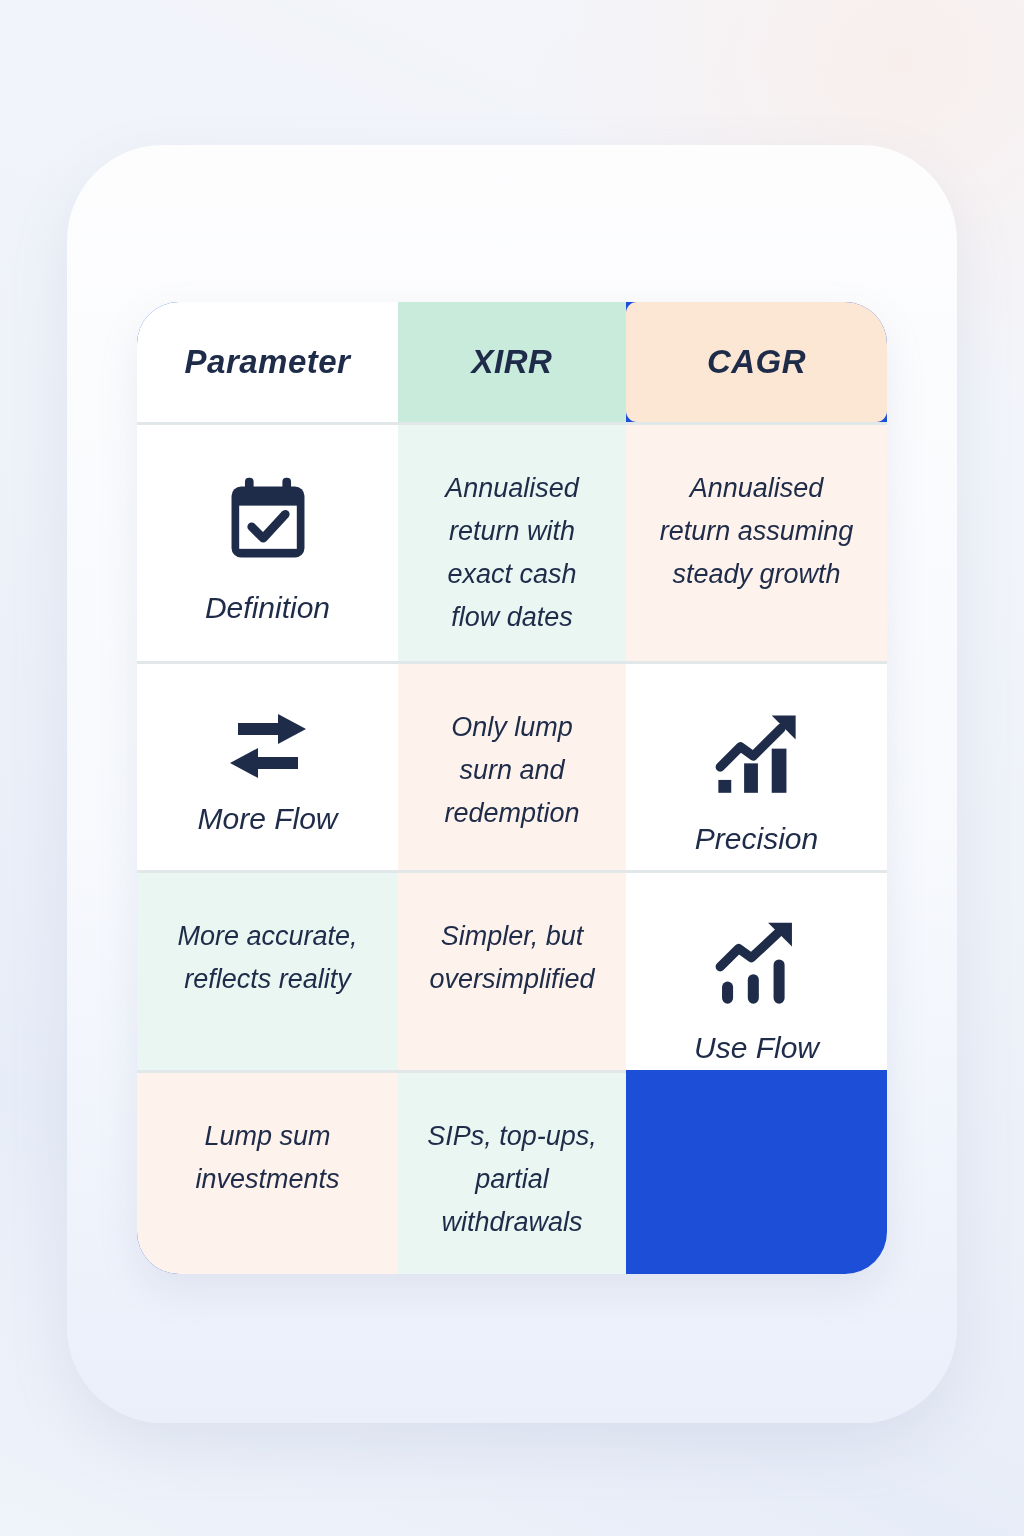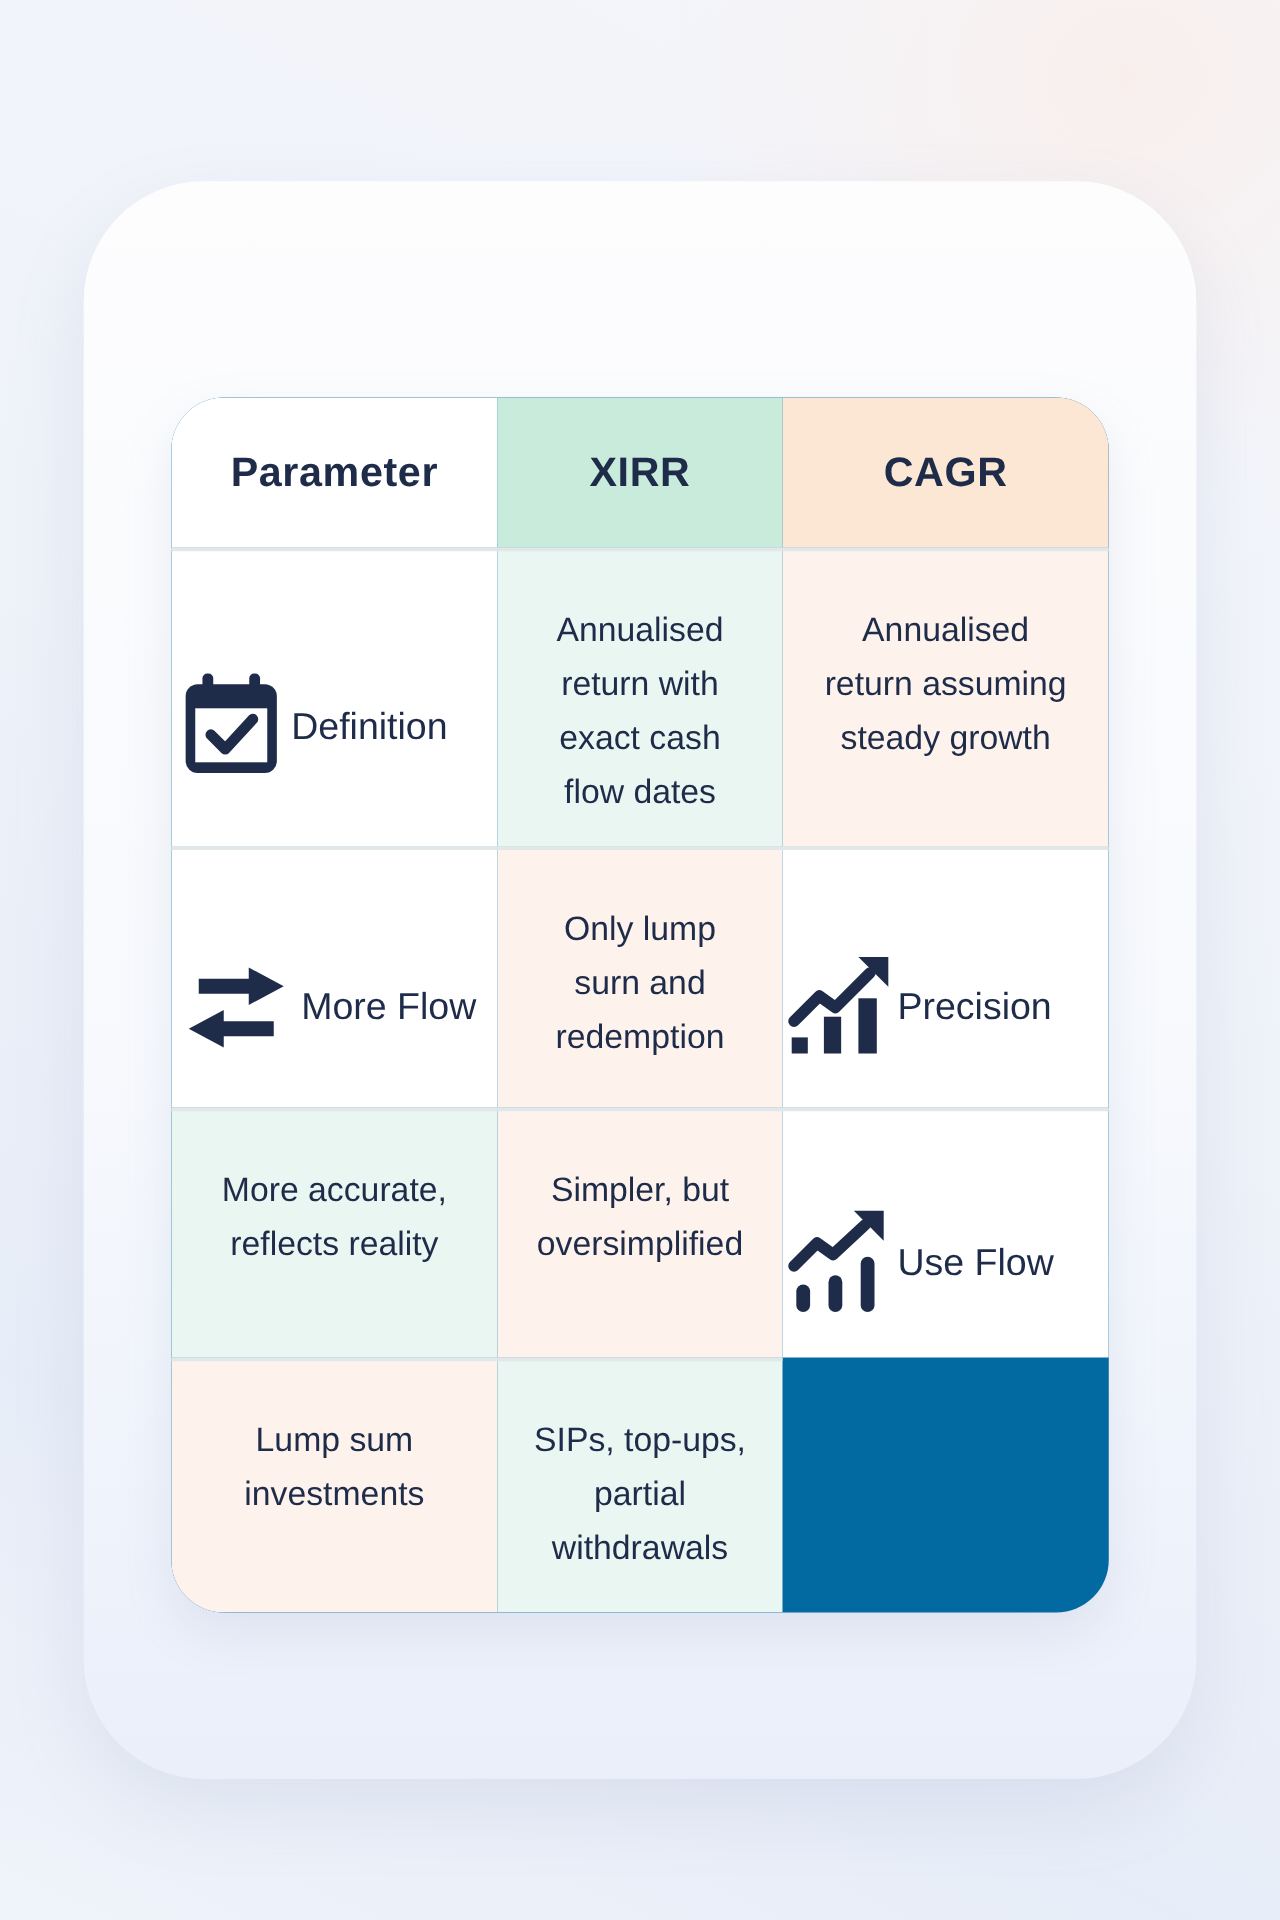--- a/index.html
+++ b/index.html
@@ -25,59 +25,61 @@
     width: 890px;
     height: 1278px;
     border-radius: 96px;
     background: linear-gradient(180deg, var(--card-bg-top, #fdfdfe) 0%, #f7f9fd 55%, var(--card-bg-bottom, #eaeffa) 100%);
     box-shadow: 0 24px 60px rgba(130, 145, 180, 0.14);
   }
 
   .compare-table {
     position: absolute;
     left: 137px;
-    top: 318px;
+    top: 302px;
     width: 750px;
     height: 972px;
     border-radius: 42px;
     overflow: hidden;
     display: grid;
     grid-template-columns: 261px 228px 261px;
     grid-template-rows: 120px 239px 209px 200px 204px;
     box-shadow: 0 16px 38px rgba(140, 155, 185, 0.16);
-    background: #0369a1;
+    background: #1d4ed8;
+    font-style: italic;
   }
 
   .cell { width: 100%; height: 100%; }
 
   .col-param  { background: #ffffff; }
   .col-xirr   { background: var(--mint-cell, #eaf6f2); }
   .col-cagr   { background: var(--peach-cell, #fdf3ec); }
 
   .header-cell {
     display: flex;
     align-items: center;
     justify-content: center;
     font-size: 33px;
     font-weight: 700;
     letter-spacing: 0.5px;
     color: var(--navy, #1e2b49);
   }
   .header-cell.col-param { background: #ffffff; }
   .header-cell.col-xirr  { background: var(--mint-header, #c8ebdc); }
-  .header-cell.col-cagr  { background: var(--peach-header, #fce7d5); }
+  .header-cell.col-cagr  { background: var(--peach-header, #fce7d5); border-radius: 11px; }
 
   .body-cell { border-top: 3px solid var(--divider, #e2e7ea); }
 
   .param-cell {
     display: flex;
-    flex-direction: row;
+    flex-direction: column;
     align-items: center;
     justify-content: flex-start;
     padding-top: 46px;
+    gap: 20px;
   }
 
   .param-label {
     font-size: 30px;
     font-weight: 500;
     color: var(--navy, #1e2b49);
   }
 
   .value-cell {
     display: flex;

